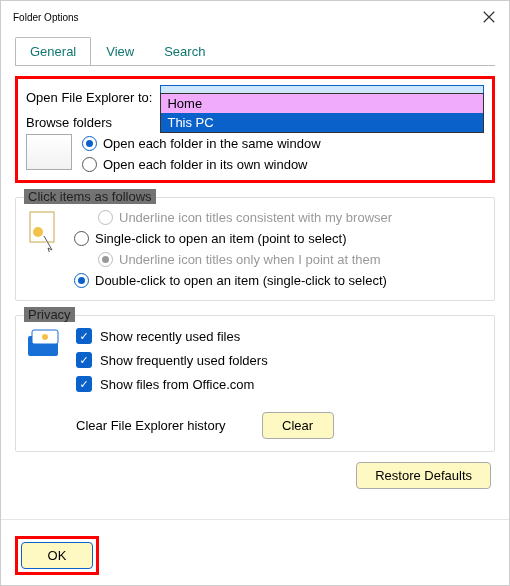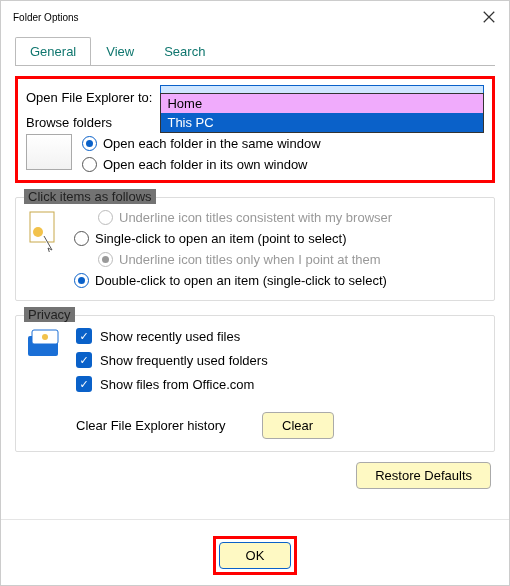--- a/index.html
+++ b/index.html
@@ -41,21 +41,21 @@
 .disabled { color: #999; }
 .disabled .rdot { border-color: #bbb; }
 .disabled .rdot.filled::after { content: ""; width: 7px; height: 7px; background: #999; border-radius: 50%; }
 .privacy-body { display: flex; gap: 12px; }
 .priv-ico { width: 38px; height: 32px; }
 .priv-list { display: flex; flex-direction: column; gap: 8px; }
 .chk { display: flex; align-items: center; gap: 8px; cursor: pointer; }
 .chkbox { width: 16px; height: 16px; background: #0a61c9; border-radius: 3px; display: flex; align-items: center; justify-content: center; color: #fff; font-size: 11px; }
 .clear-row { display: flex; align-items: center; justify-content: space-between; margin-top: 12px; gap: 36px; }
 .btn { border: 1px solid #aaa; background: #fef9c3; border-radius: 4px; padding: 5px 18px; cursor: pointer; min-width: 72px; text-align: center; }
-.btn-row { display: flex; justify-content: center; padding: 6px 14px 10px; gap: 6px; }
+.btn-row { display: flex; justify-content: space-between; padding: 6px 14px 10px; gap: 6px; }
 .btn.primary { border-color: #0a61c9; }
 .restore-row { display: flex; justify-content: flex-end; margin-top: 10px; padding: 0 4px; }
 .redbox-btn { border: 3px solid #f00; padding: 3px; }
 hr.sep { border: none; border-top: 1px solid #e5e5e5; margin: 10px 0; }
 </style>
 </head>
 <body>
 
 <div class="window">
   <div class="titlebar">

